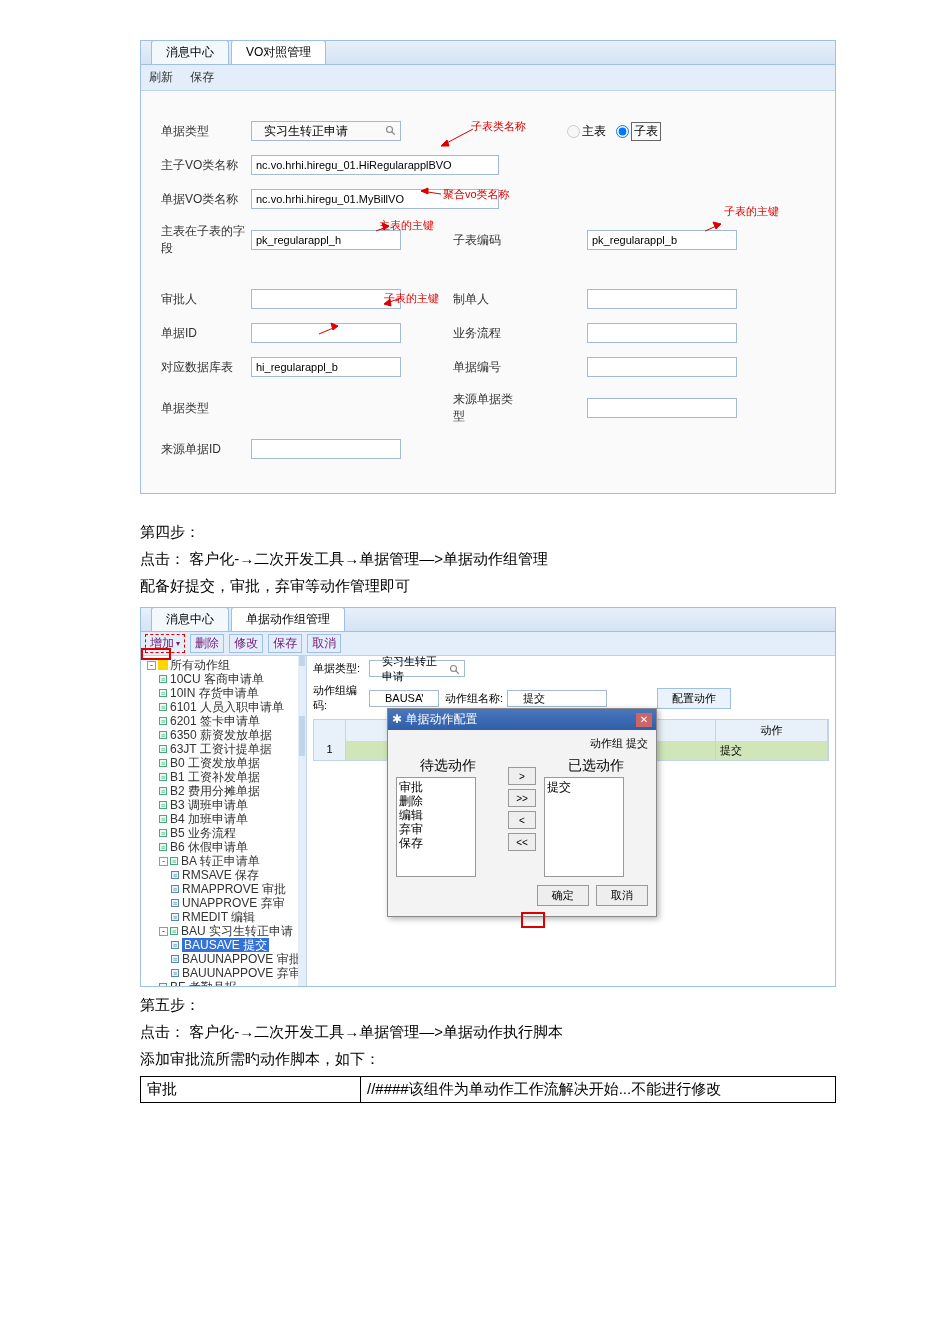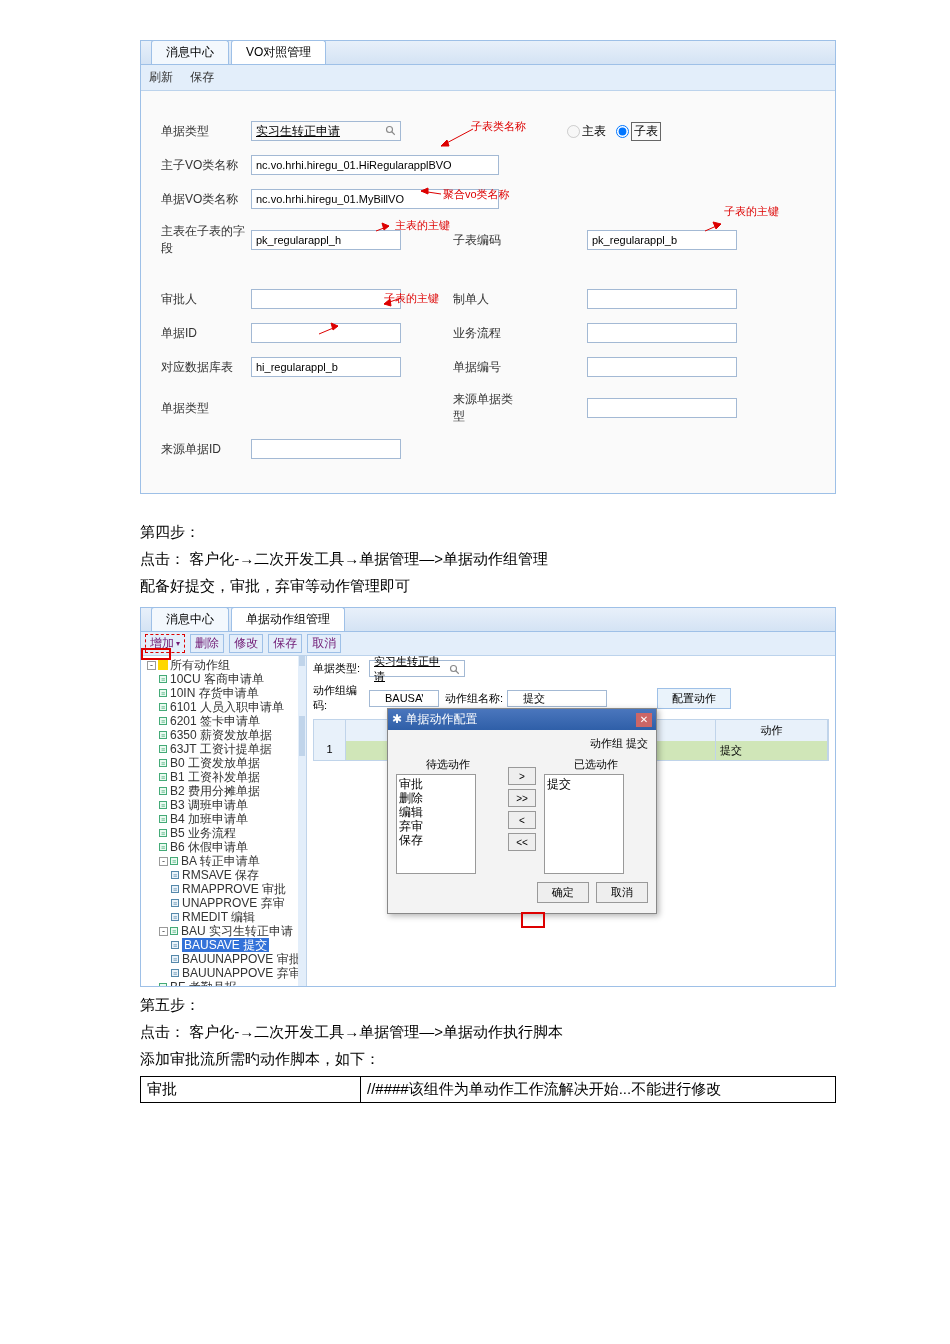--- a/index.html
+++ b/index.html
@@ -9,21 +9,21 @@
   .tabs-row { background: linear-gradient(#e8f0fa, #d4e3f4); height: 24px; border-bottom: 1px solid #9ec0e7; display: flex; align-items: flex-end; padding-left: 10px; }
   .tab { border: 1px solid #9ec0e7; border-bottom: none; padding: 3px 14px; background: #f3f8fd; margin-right: 2px; border-radius: 3px 3px 0 0; }
   .tab.active { background: #fff; }
   .toolbar { background: #e3eefa; padding: 4px 8px; border-bottom: 1px solid #bcd3ec; }
   .toolbar span { margin-right: 14px; color: #333; }
   .content1 { padding: 30px 20px 20px 20px; background: #fafafa; position: relative; }
   .row1 { display: flex; align-items: center; margin-bottom: 14px; }
   .lbl { width: 90px; color: #333; }
   .inp { border: 1px solid #a3b9d4; height: 20px; padding: 1px 4px; font-size: 11px; }
   .w150 { width: 150px; }
-  .searchbox { position: relative; width: 150px; border: 1px solid #a3b9d4; height: 20px; display: flex; align-items: center; padding: 0 18px 0 4px; text-decoration: underline; }
+  .searchbox { position: relative; width: 150px; border: 1px solid #a3b9d4; height: 20px; display: flex; align-items: center; padding: 0 18px 0 12px; }
   .searchbox .mag { position: absolute; right: 3px; top: 3px; }
   .mag svg { width: 12px; height: 12px; }
   .radio-g { display: flex; align-items: center; gap: 10px; }
   .radio-g label { display: flex; align-items: center; gap: 2px; }
   .radio-box { border: 1px solid #666; padding: 0 2px; display: inline-block; }
   .annot { position: absolute; color: #d00; font-size: 11px; pointer-events: none; }
   .arrow { stroke: #d00; fill: #d00; }
   .col-right { display: flex; align-items: center; margin-left: 52px; }
   .lbl2 { width: 70px; color: #333; }
   
@@ -63,21 +63,21 @@
   .dialog { position: absolute; left: 246px; top: 100px; width: 270px; background: #f3f3f3; border: 1px solid #888; box-shadow: 2px 2px 6px rgba(0,0,0,.3); }
   .dlg-title { background: linear-gradient(#4a76bd, #2f5fa8); color: #fff; padding: 2px 4px; display: flex; align-items: center; justify-content: space-between; font-size: 11px; }
   .dlg-close { background: #c66; color: #fff; width: 16px; height: 14px; text-align: center; font-size: 10px; line-height: 14px; }
   .dlg-body { padding: 6px 8px 10px 8px; }
   .grp-lbl { font-size: 11px; margin-bottom: 6px; text-align: right; }
   .cols3 { display: flex; align-items: flex-start; gap: 8px; }
   .listbox { border: 1px solid #999; background: #fff; width: 80px; height: 100px; padding: 2px; font-size: 11px; }
   .listbox .litem { line-height: 14px; }
   .midbtns { display: flex; flex-direction: column; gap: 4px; margin-top: 10px; }
   .midbtns button { border: 1px solid #999; background: #eee; width: 28px; height: 18px; font-size: 10px; }
-  .sectitle { text-align: center; font-size: 11px; margin-bottom: 2px; }
+  .sectitle { text-align: center; font-size: 14px; margin-bottom: 2px; }
   .dlg-btns { text-align: right; margin-top: 8px; }
   .dlg-btns button { border: 1px solid #999; background: #eee; padding: 2px 14px; font-size: 11px; margin-left: 4px; }
   .redbox { position: absolute; border: 2px solid #d00; }
   
   .steptable { width: 696px; margin-left: 120px; border-collapse: collapse; margin-top: 4px; }
   .steptable td { border: 1px solid #000; padding: 3px 6px; font-size: 15px; }
 </style>
 </head>
 <body>
 
@@ -178,21 +178,21 @@
         <polygon class="arrow" points="248,135 241,132 243,139"></polygon>
       <line class="arrow" x1="243" y1="213" x2="260" y2="207"></line>
         <polygon class="arrow" points="243,213 249,208 250,215"></polygon>
       <line class="arrow" x1="580" y1="133" x2="564" y2="140"></line>
         <polygon class="arrow" points="580,133 572,131 575,138"></polygon>
       <line class="arrow" x1="197" y1="235" x2="178" y2="243"></line>
         <polygon class="arrow" points="197,235 190,232 192,239"></polygon>
     </svg>
     <span class="annot" style="left:330px;top:28px">子表类名称</span>
     <span class="annot" style="left:302px;top:96px">聚合vo类名称</span>
-    <span class="annot" style="left:254px;top:127px">主表的主键</span>
+    <span class="annot" style="left:238px;top:127px">主表的主键</span>
     <span class="annot" style="left:583px;top:113px">子表的主键</span>
     <span class="annot" style="left:243px;top:200px">子表的主键</span>
   </div>
 </div>
 
 <div class="doc-text">
   <p>第四步：</p>
   <p>点击： 客户化-→二次开发工具→单据管理—&gt;单据动作组管理</p>
   <p>配备好提交，审批，弃审等动作管理即可</p>
 </div>

